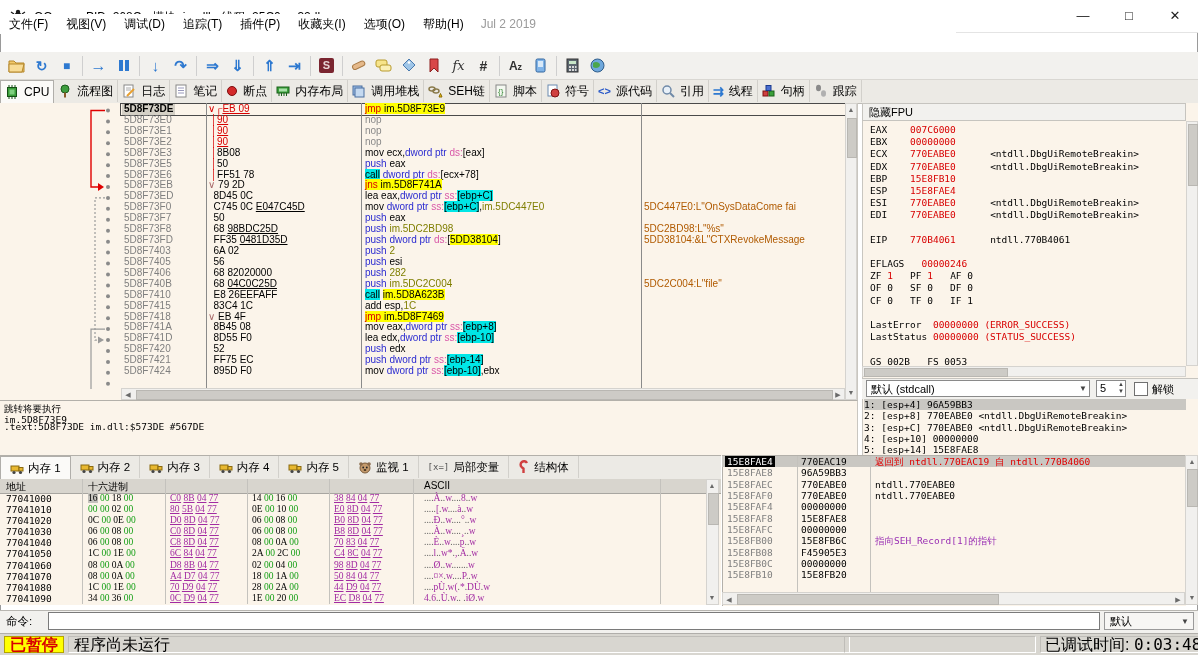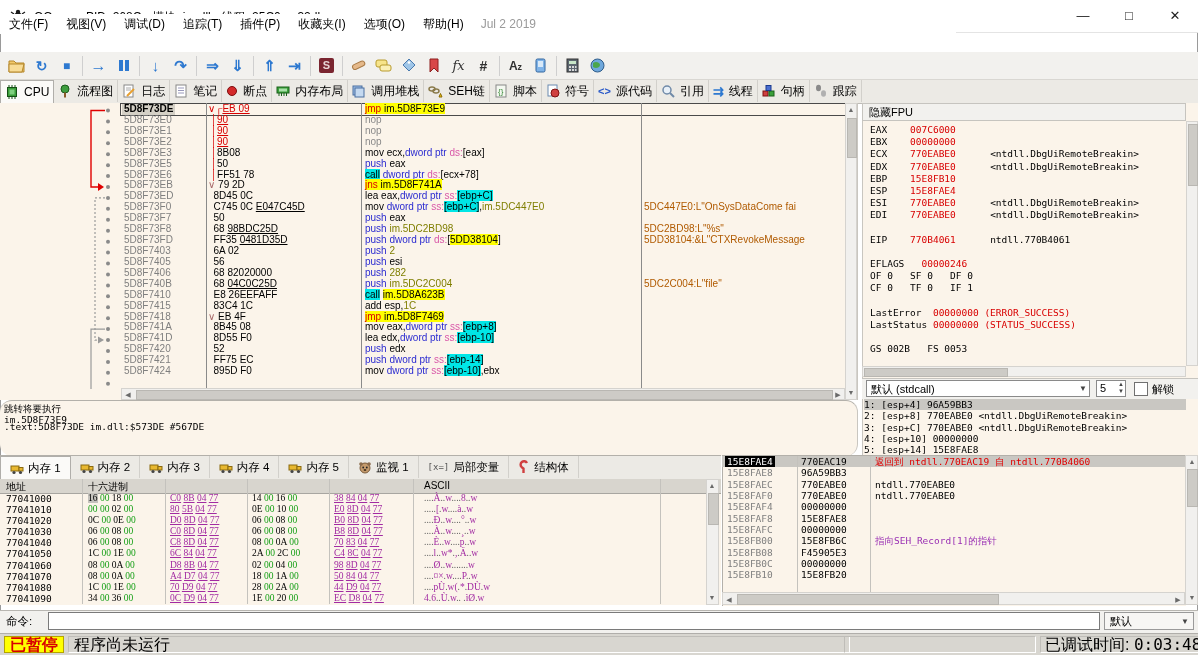--- a/index.html
+++ b/index.html
@@ -22,21 +22,21 @@
   .tbtn{width:25px;height:24px;display:flex;align-items:center;justify-content:center;}
   .tbsep{width:1px;height:20px;background:#cfcfcf;margin:0 3px;}
   .tbchar{color:#2E79D0;font-weight:bold;font-size:14px;line-height:14px;}
   .tbdark{color:#303030;font-weight:bold;font-size:12px;}
   
   #tabbar{left:0;top:80px;width:1198px;height:23px;background:#ECEAE5;border-bottom:1px solid #bdbbb6;display:flex;}
   .vtab{display:inline-flex;align-items:center;gap:5px;padding:0 4px;font-size:12px;height:22px;border-right:1px solid #d2d0cb;background:#ECEAE5;}
   .vtab.active{background:#FBFAF8;border:1px solid #b0aeaa;border-bottom:1px solid #FBFAF8;}
   
   #disasm-panel{left:0;top:103px;width:857px;height:297px;background:#FBF4EA;border-right:1px solid #c9c6c0;}
-  #info-pane{left:0;top:400px;width:857px;height:55px;background:#FBF4EA;border-top:1px solid #b3b0aa;border-right:1px solid #c9c6c0;font-size:9.5px;border-radius:12px;}
+  #info-pane{left:0;top:400px;width:857px;height:55px;background:#FBF4EA;border-top:1px solid #b3b0aa;border-right:1px solid #c9c6c0;font-size:9.5px;}
   .dcol-line{top:103px;height:285px;width:1px;background:#8a8a8a;}
   #disasm-rows{left:121px;top:104px;width:724px;}
   .drow{position:relative;height:10.93px;line-height:10.93px;font-size:10px;white-space:pre;font-family:Liberation Sans, sans-serif;}
   .drow.sel{outline:1px solid #4a4a4a;}
   .d-addr{position:absolute;left:3px;color:#7f7f7f;}
   .drow.sel .d-addr{color:#000;font-weight:bold;background:#D4D0C6;padding:0 2px;margin-left:-2px;}
   .d-bytes{position:absolute;left:87px;}
   .d-instr{position:absolute;left:244px;}
   .d-cmt{position:absolute;left:523px;color:#b05a00;}
   .s-r{color:#d80000;} .s-ur{color:#d80000;text-decoration:underline;}
@@ -521,20 +521,21 @@
     <div class="rrow"><span>ECX    </span><span class="s-r">770EABE0</span><span>      </span><span>&lt;ntdll.DbgUiRemoteBreakin&gt;</span></div>
     <div class="rrow"><span>EDX    </span><span class="s-r">770EABE0</span><span>      </span><span>&lt;ntdll.DbgUiRemoteBreakin&gt;</span></div>
     <div class="rrow"><span>EBP    </span><span class="s-r">15E8FB10</span></div>
     <div class="rrow"><span>ESP    </span><span class="s-r">15E8FAE4</span></div>
     <div class="rrow"><span>ESI    </span><span class="s-r">770EABE0</span><span>      </span><span>&lt;ntdll.DbgUiRemoteBreakin&gt;</span></div>
     <div class="rrow"><span>EDI    </span><span class="s-r">770EABE0</span><span>      </span><span>&lt;ntdll.DbgUiRemoteBreakin&gt;</span></div>
     <div class="rrow"></div>
     <div class="rrow"><span>EIP    </span><span class="s-r">770B4061</span><span>      </span><span>ntdll.770B4061</span></div>
     <div class="rrow"></div>
     <div class="rrow"><span>EFLAGS   </span><span class="s-r">00000246</span></div>
+    <div class="rrow"><span>ZF </span><span class="s-r">1</span><span>   PF </span><span class="s-r">1</span><span>   AF 0</span></div>
     <div class="rrow"><span>OF 0   SF 0   DF 0</span></div>
     <div class="rrow"><span>CF 0   TF 0   IF 1</span></div>
     <div class="rrow"></div>
     <div class="rrow"><span>LastError  </span><span class="s-r">00000000 (ERROR_SUCCESS)</span></div>
     <div class="rrow"><span>LastStatus </span><span class="s-r">00000000 (STATUS_SUCCESS)</span></div>
     <div class="rrow"></div>
     <div class="rrow"><span>GS 002B   FS 0053</span></div>
   </div>
 
 <div class="abs sb" style="left:1186px;top:121px;width:12px;height:245px;">

